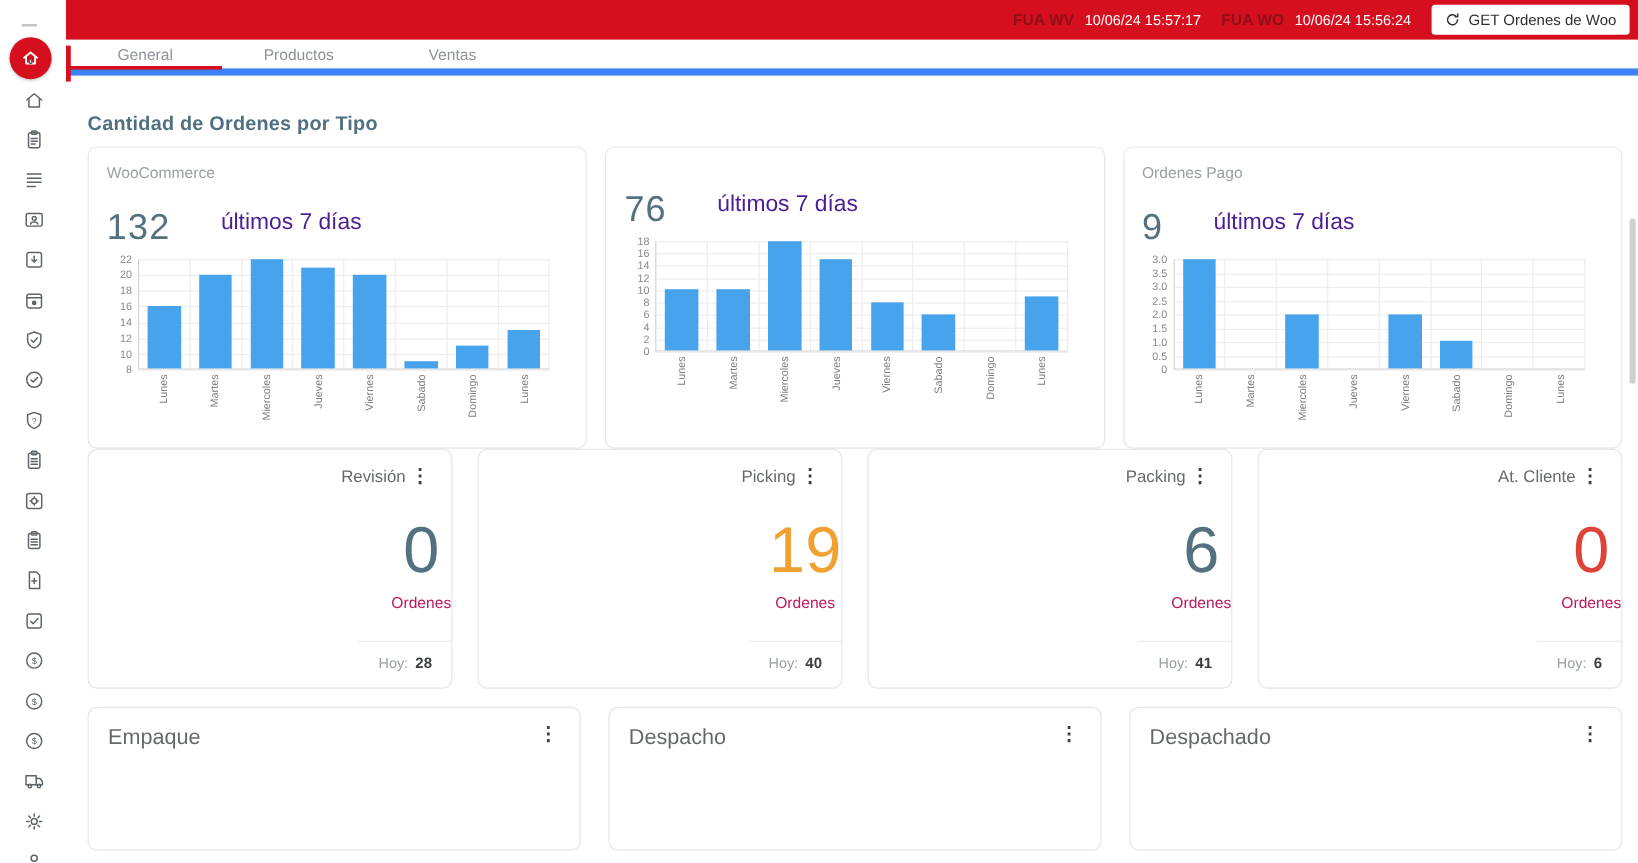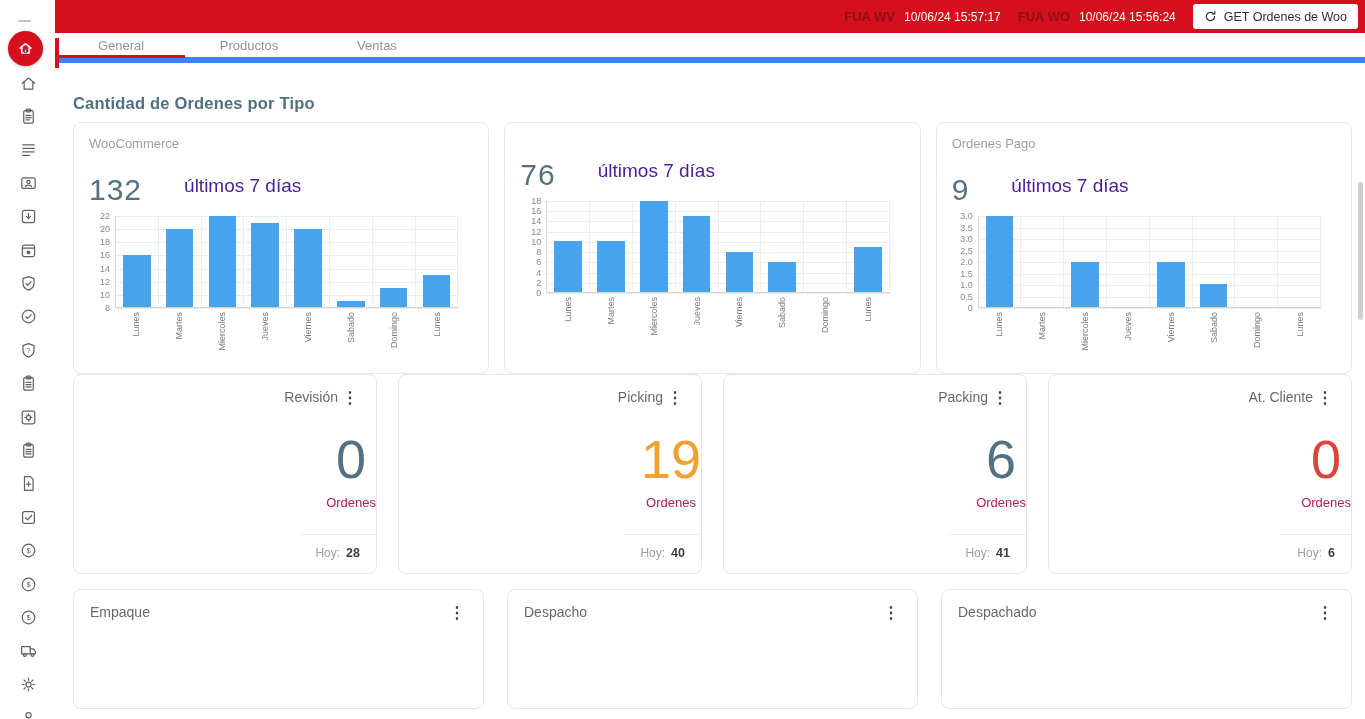--- a/index.html
+++ b/index.html
@@ -64,21 +64,21 @@
   .kebab { background:none; border:none; cursor:pointer; font-size:16px; line-height:14px; color:#3c3f41; font-weight:bold; padding:2px 4px; }
   .sc-body { flex:1; display:flex; flex-direction:column; align-items:center; justify-content:center; }
   .sc-num { font-size:54px; font-weight:300; line-height:1; }
   .sc-unit { font-size:13px; color:#be185d; margin-top:9px; }
   .sc-foot { border-top:1px solid #ececec; padding:11px 16px 13px; font-size:12px; color:#9aa0a3; }
   .sc-foot b { color:#3c3f41; margin-left:6px; font-size:12.5px; }
 
   
   .bottom-cards { display:grid; grid-template-columns:repeat(3,1fr); gap:23px; margin-top:15px; }
   .bottom-card { height:120px; padding:14px 14px 0 16px; display:flex; justify-content:space-between; align-items:flex-start; }
-  .bc-title { font-size:14px; color:#66696c; }
+  .bc-title { font-size:18px; color:#66696c; }
 
   .page-scrollbar { position:fixed; right:2px; top:182px; width:5px; height:138px; background:#cdd0d2; border-radius:3px; z-index:9; cursor:pointer; }
 </style>
 </head>
 <body>
 
 <aside class="sidebar">
   <div class="menu-dash"></div>
 
 <div class="side-icon active" style="top: 31px;">

